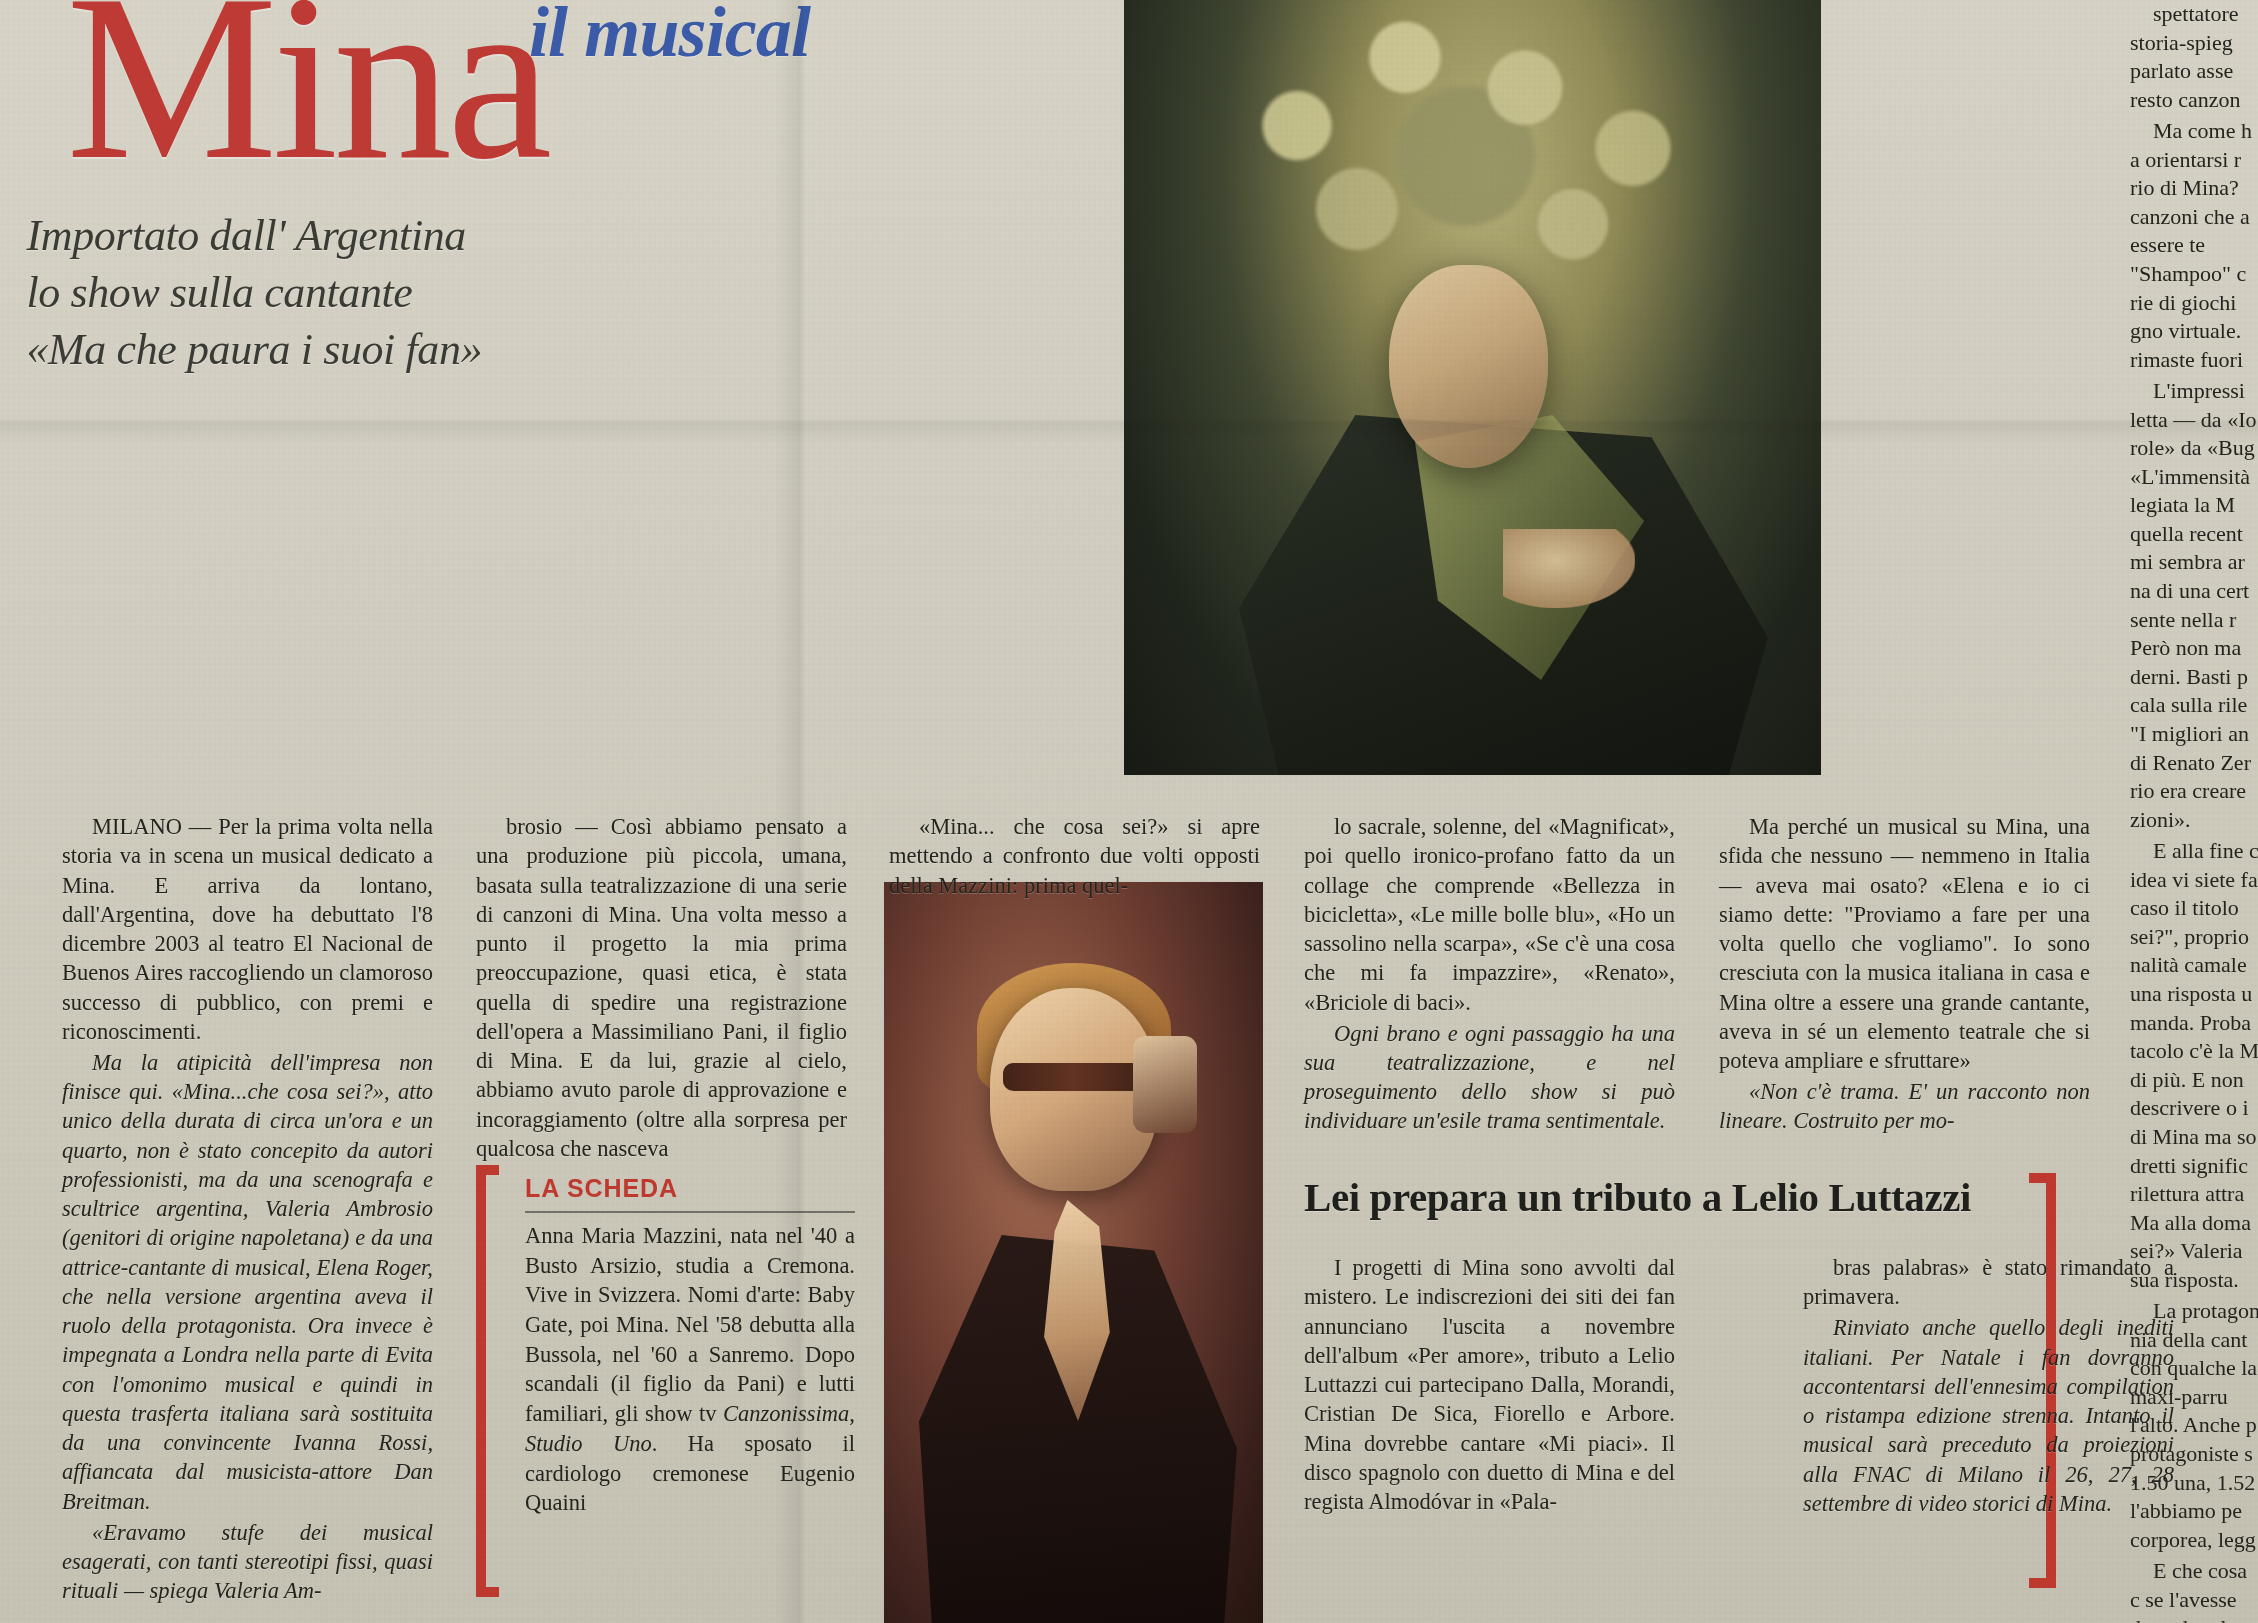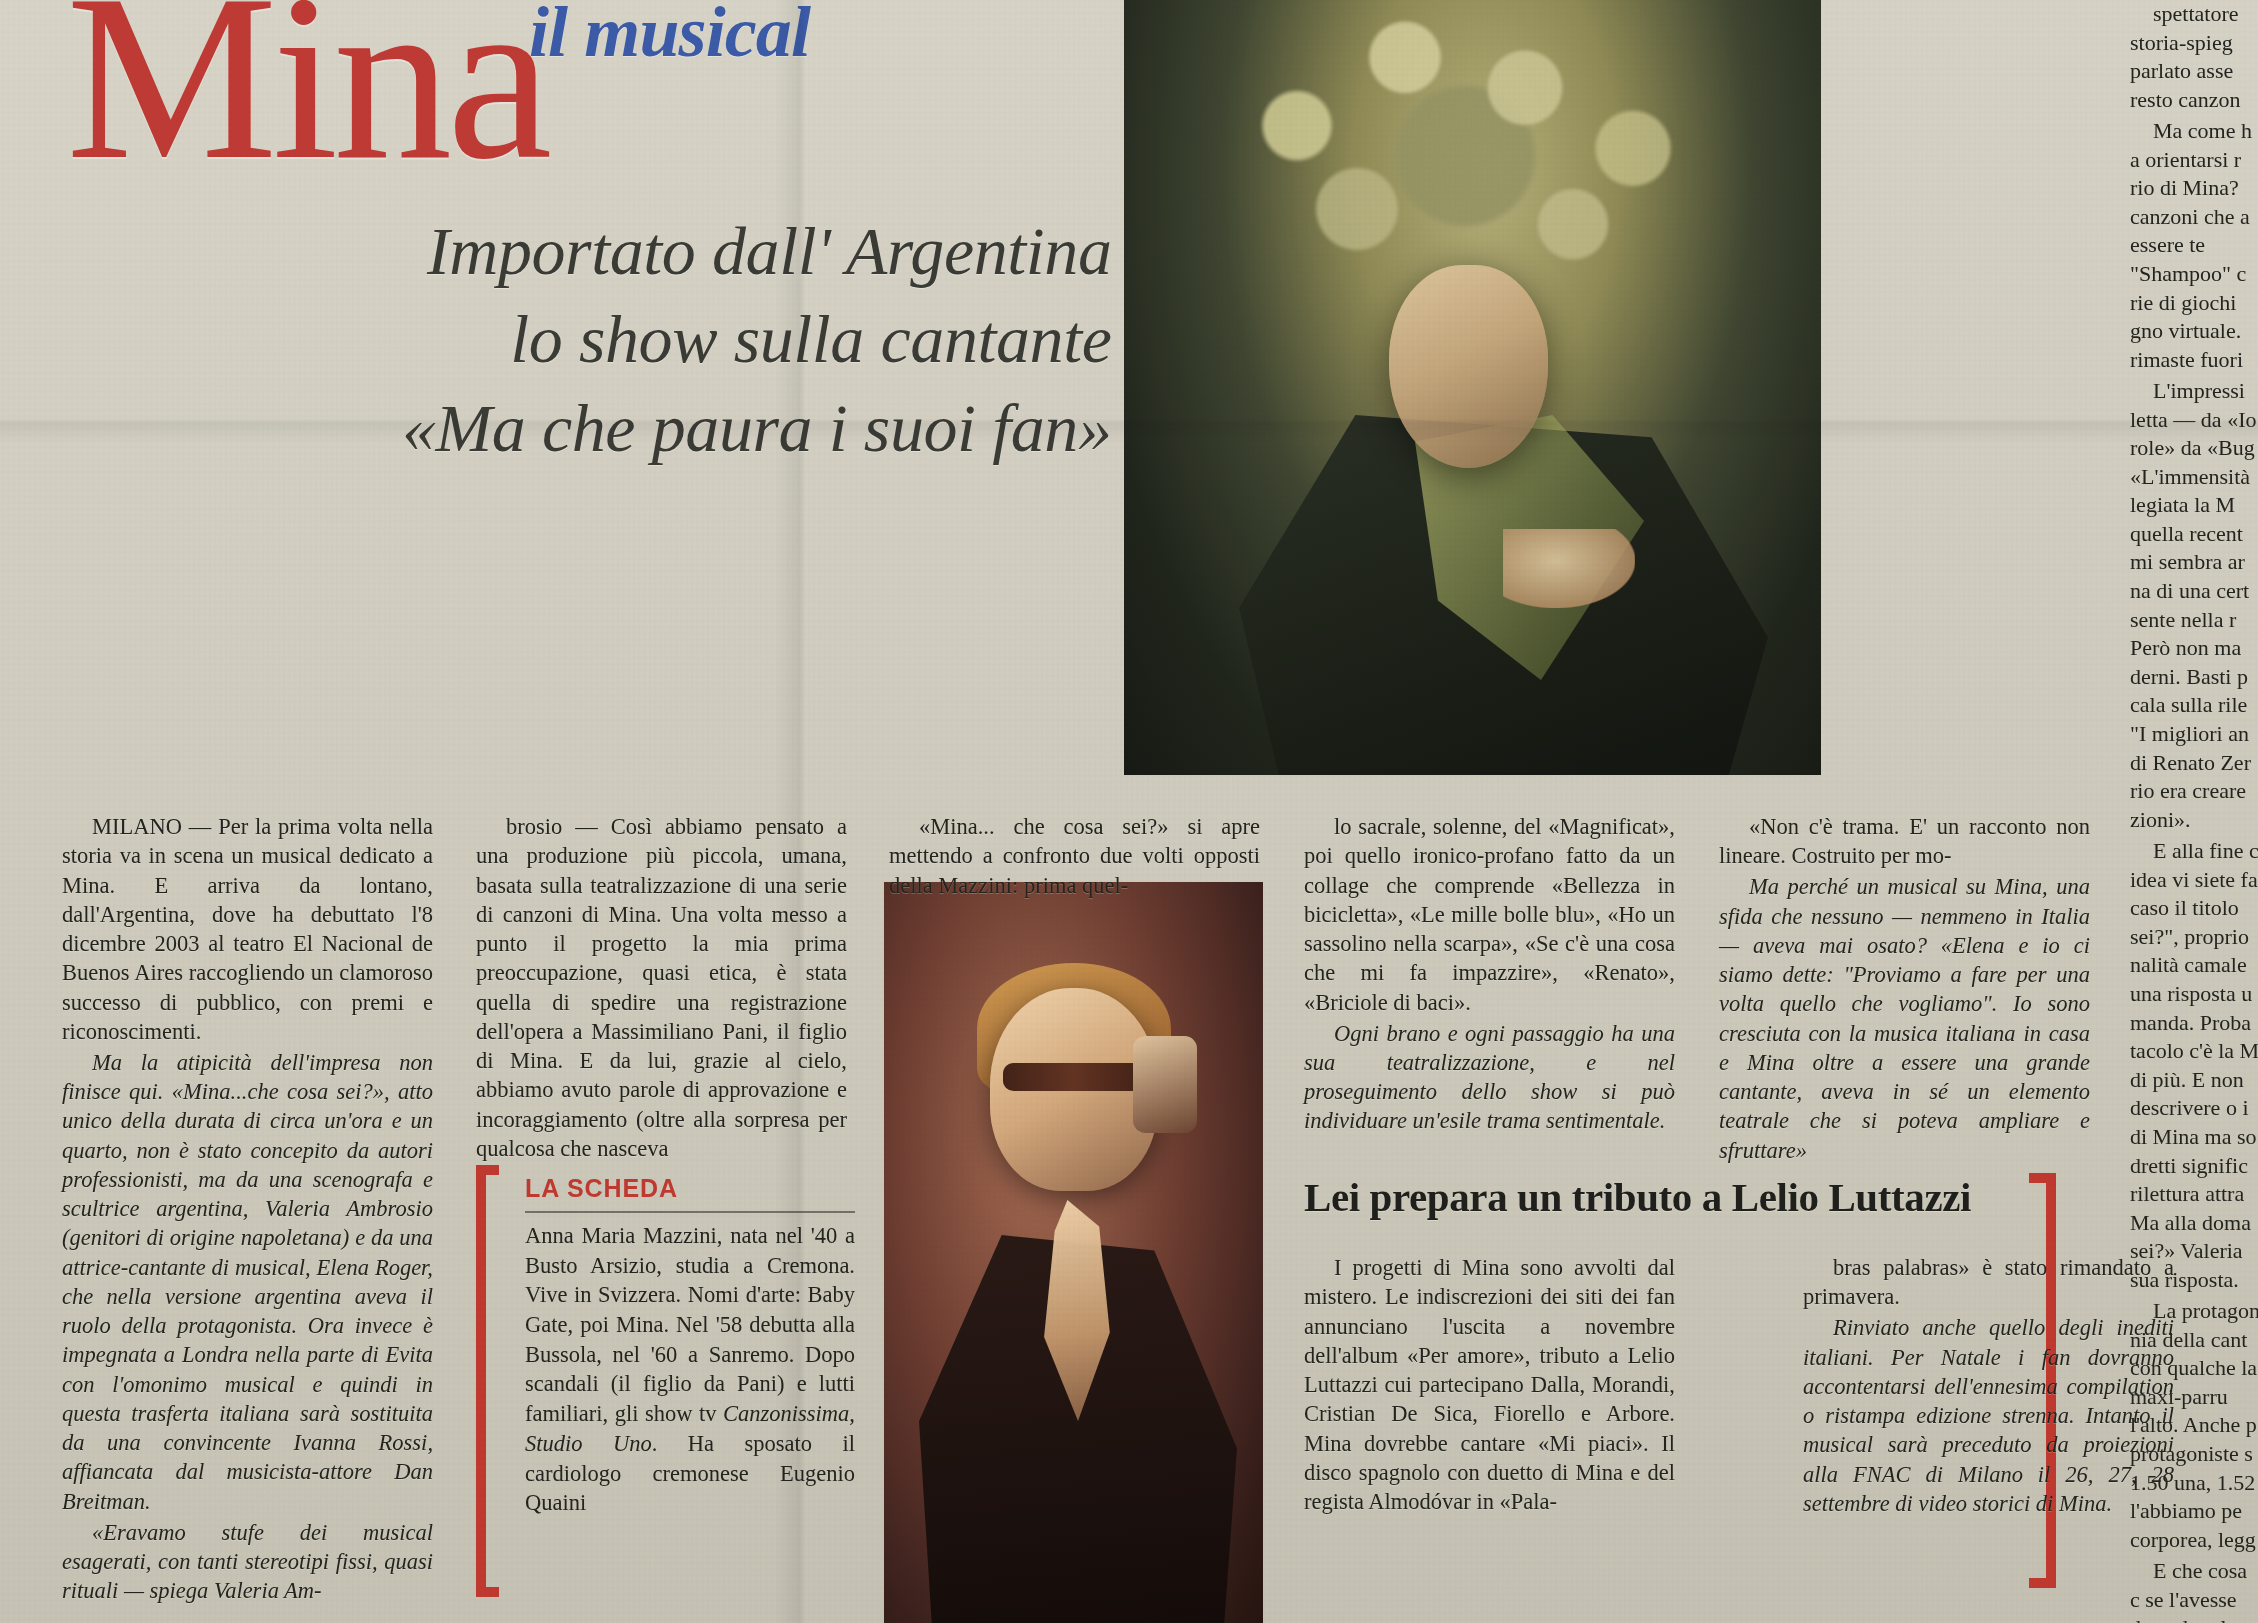--- a/index.html
+++ b/index.html
@@ -72,24 +72,23 @@
     color: #bf3a35;
     letter-spacing: -5.3px;
     text-shadow: 0 1.8px 0.9px rgba(255,255,255,.35);
   }
 
   .deck {
     position: absolute;
     left: 26.5px;
     top: 207px;
     width: 1085px;
-    text-align: right;
     font-style: italic;
     color: #3b3b36;
-    font-size: 68px;
+    font-size: 44px;
     line-height: 1.30;
     letter-spacing: -0.4px;
     text-shadow: 0 0.9px 0 rgba(255,255,255,.35);
   }
   .deck div { white-space: nowrap; }
 
   
   .photo-top {
     position: absolute;
     left: 1124px;
@@ -340,22 +339,22 @@
   <div class="col c3">
     <p>«Mina... che cosa sei?» si apre mettendo a confronto due volti opposti della Mazzini: prima quel-</p>
   </div>
 
   <div class="col c4">
     <p>lo sacrale, solenne, del «Magnificat», poi quello ironico-profano fatto da un collage che comprende «Bellezza in bicicletta», «Le mille bolle blu», «Ho un sassolino nella scarpa», «Se c'è una cosa che mi fa impazzire», «Renato», «Briciole di baci».</p>
     <p>Ogni brano e ogni passaggio ha una sua teatralizzazione, e nel proseguimento dello show si può individuare un'esile trama sentimentale.</p>
   </div>
 
   <div class="col c5">
+    <p>Ma perché un musical su Mina, una sfida che nessuno — nemmeno in Italia — aveva mai osato? «Elena e io ci siamo dette: "Proviamo a fare per una volta quello che vogliamo". Io sono cresciuta con la musica italiana in casa e Mina oltre a essere una grande cantante, aveva in sé un elemento teatrale che si poteva ampliare e sfruttare»</p>
     <p>«Non c'è trama. E' un racconto non lineare. Costruito per mo-</p>
-    <p>Ma perché un musical su Mina, una sfida che nessuno — nemmeno in Italia — aveva mai osato? «Elena e io ci siamo dette: "Proviamo a fare per una volta quello che vogliamo". Io sono cresciuta con la musica italiana in casa e Mina oltre a essere una grande cantante, aveva in sé un elemento teatrale che si poteva ampliare e sfruttare»</p>
   </div>
 
   <div class="scheda">
     <div class="bracket-l"></div>
     <div class="title">LA SCHEDA</div>
     <div class="rule"></div>
     <div class="body"><span>Anna Maria Mazzini, nata nel '40 a Busto Arsizio, studia a Cremona. Vive in Svizzera. Nomi d'arte: Baby Gate, poi Mina. Nel '58 debutta alla Bussola, nel '60 a Sanremo. Dopo scandali (il figlio da Pani) e lutti familiari, gli show tv </span><em>Canzonissima, Studio Uno</em><span>. Ha sposato il cardiologo cremonese Eugenio Quaini</span></div>
   </div>
 
   <div class="sub-head">Lei prepara un tributo a Lelio Luttazzi</div>

